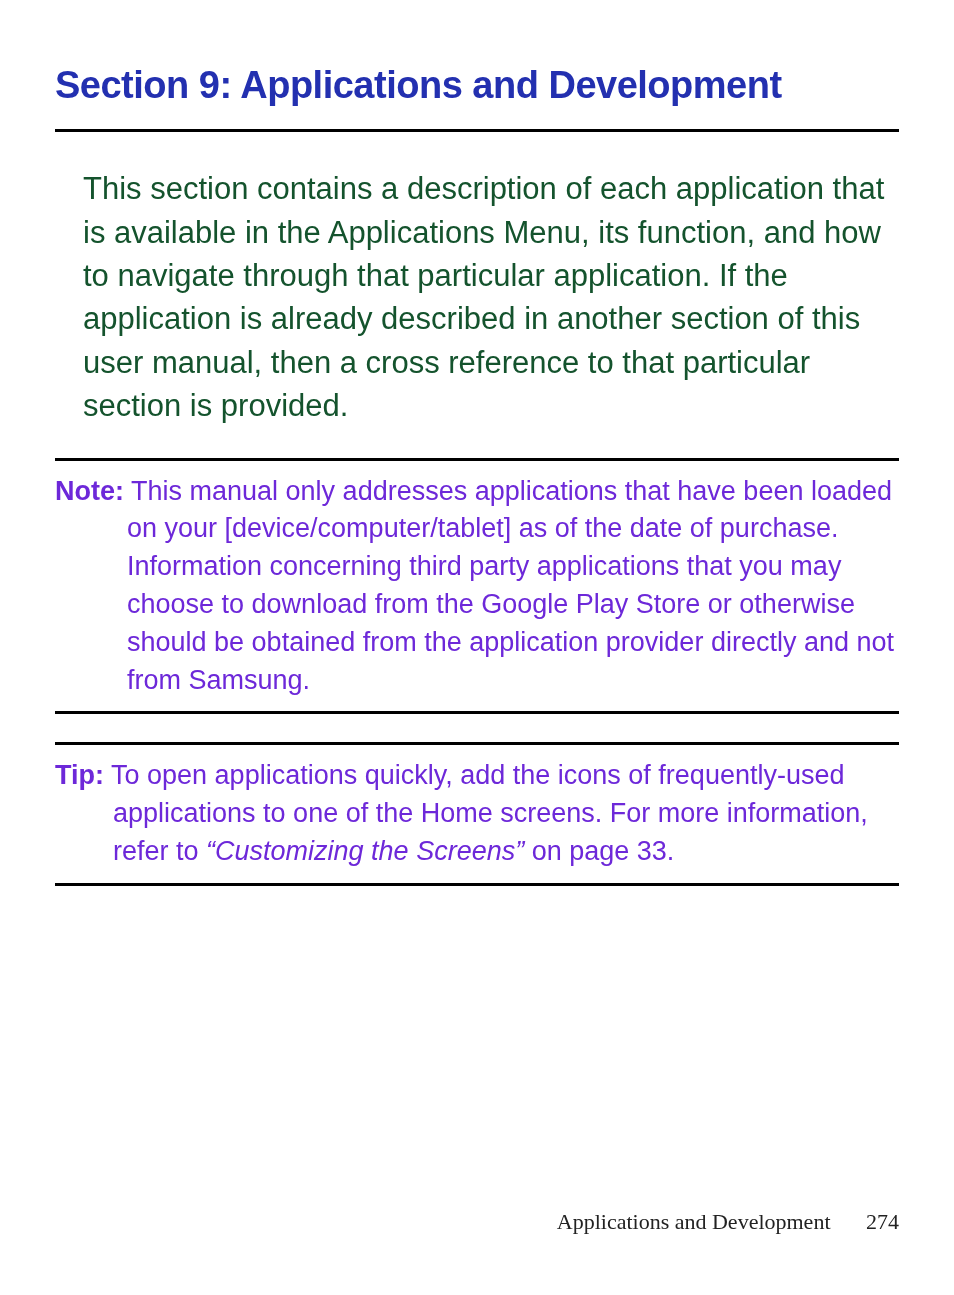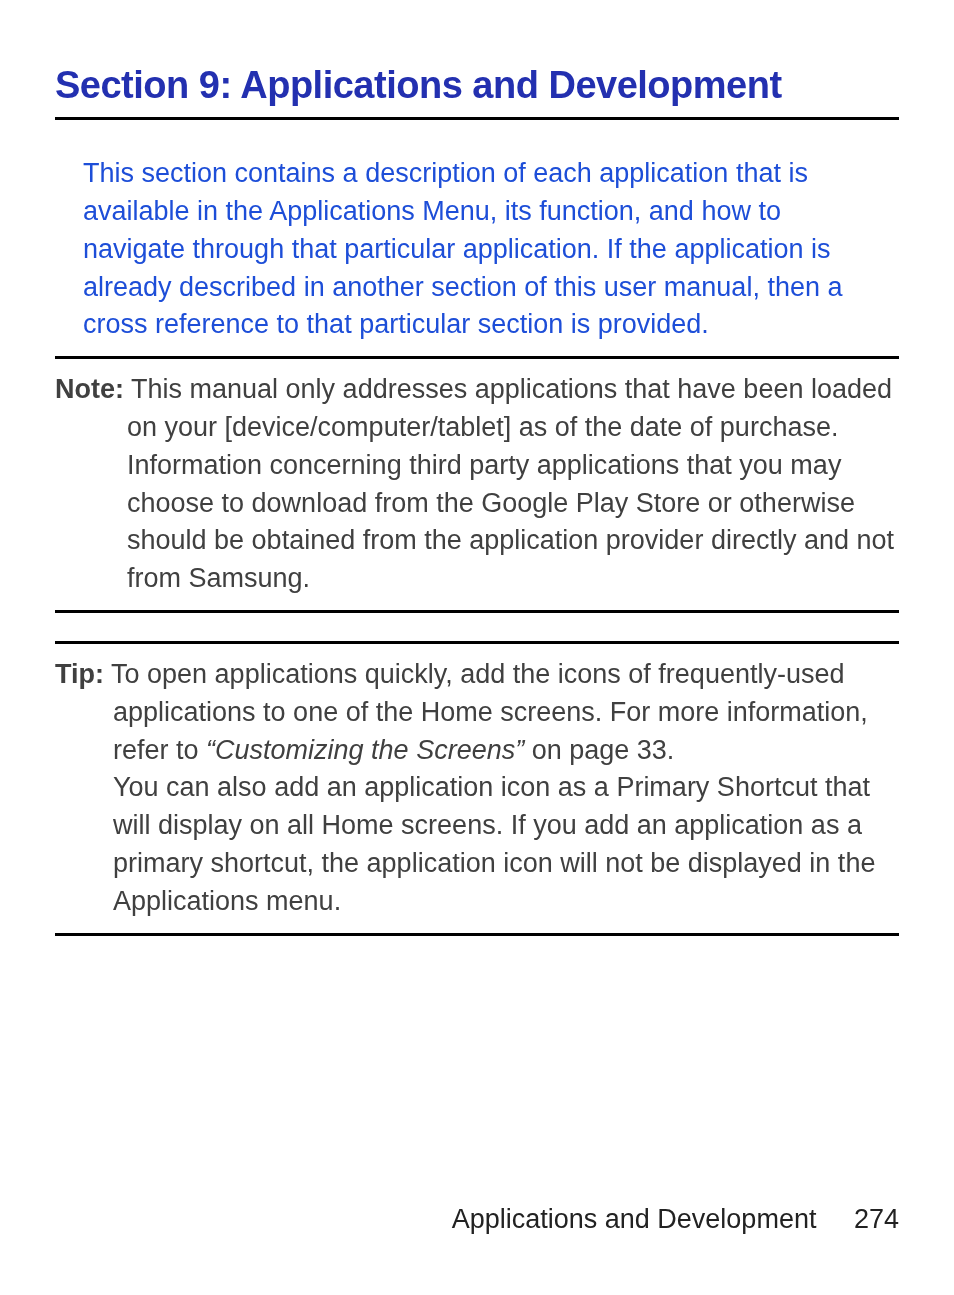--- a/index.html
+++ b/index.html
@@ -15,52 +15,52 @@
       color: #000000;
       position: relative;
       padding: 60px 55px 0 55px;
     }
     .section-title {
       color: #2330b0;
       font-size: 38px;
       font-weight: 900;
       font-family: Arial, Helvetica, sans-serif;
       line-height: 1.35;
-      margin-bottom: 6px;
+      margin-bottom: 18px;
       letter-spacing: -0.5px;
     }
     .title-rule {
       border: none;
       border-top: 3px solid #000;
       margin-bottom: 35px;
     }
     .intro-text {
-      font-size: 27px;
+      font-size: 31px;
       line-height: 1.4;
       margin-left: 28px;
       margin-right: 10px;
-      margin-bottom: 12px;
-      color: #1d4ed8;
+      margin-bottom: 30px;
+      color: #14532d;
       font-family: Arial, Helvetica, sans-serif;
     }
     .callout-rule {
       border: none;
       border-top: 3px solid #000;
       margin-bottom: 12px;
     }
     .callout-rule-bottom {
       border: none;
       border-top: 3px solid #000;
       margin-top: 12px;
       margin-bottom: 28px;
     }
     .callout {
       font-size: 27px;
       line-height: 1.4;
-      color: #404040;
+      color: #6d28d9;
       font-family: Arial, Helvetica, sans-serif;
     }
     .callout-label {
       font-weight: bold;
       font-family: Arial, Helvetica, sans-serif;
     }
     .callout-body {
       display: inline;
     }
     .note-block {
@@ -78,23 +78,23 @@
       display: block;
     }
     .italic-ref {
       font-style: italic;
       text-align: right;
     }
     .footer {
       position: absolute;
       bottom: 60px;
       right: 55px;
-      font-size: 27px;
+      font-size: 22px;
       color: #222;
-      font-family: Liberation Sans, sans-serif;
+      font-family: Liberation Serif, serif;
     }
     .footer-title {
       margin-right: 30px;
     }
     .page-num {
       display: inline-block;
     }
   </style>
 </head>
 <body>
@@ -108,20 +108,19 @@
 <div class="callout note-block">
   <span class="callout-label">Note:</span>
   <span class="callout-body">This manual only addresses applications that have been loaded on your [device/computer/tablet] as of the date of purchase. Information concerning third party applications that you may choose to download from the Google Play Store or otherwise should be obtained from the application provider directly and not from Samsung.</span>
 </div>
 <hr class="callout-rule-bottom">
 
 <hr class="callout-rule">
 <div class="callout tip-block">
   <span class="callout-label">Tip:</span>
   <span class="callout-body">To open applications quickly, add the icons of frequently-used applications to one of the Home screens. For more information, refer to </span><span class="italic-ref">“Customizing the Screens”</span><span> on page 33.</span>
-  <span class="line2">You can also add an application icon as a Primary Shortcut that will display on all Home screens. If you add an application as a primary shortcut, the application icon will not be displayed in the Applications menu.</span>
 </div>
 <hr class="callout-rule-bottom">
 
 <div class="footer">
   <span class="footer-title">Applications and Development</span>
   <span class="page-num">274</span>
 </div>
 
 </body></html>

